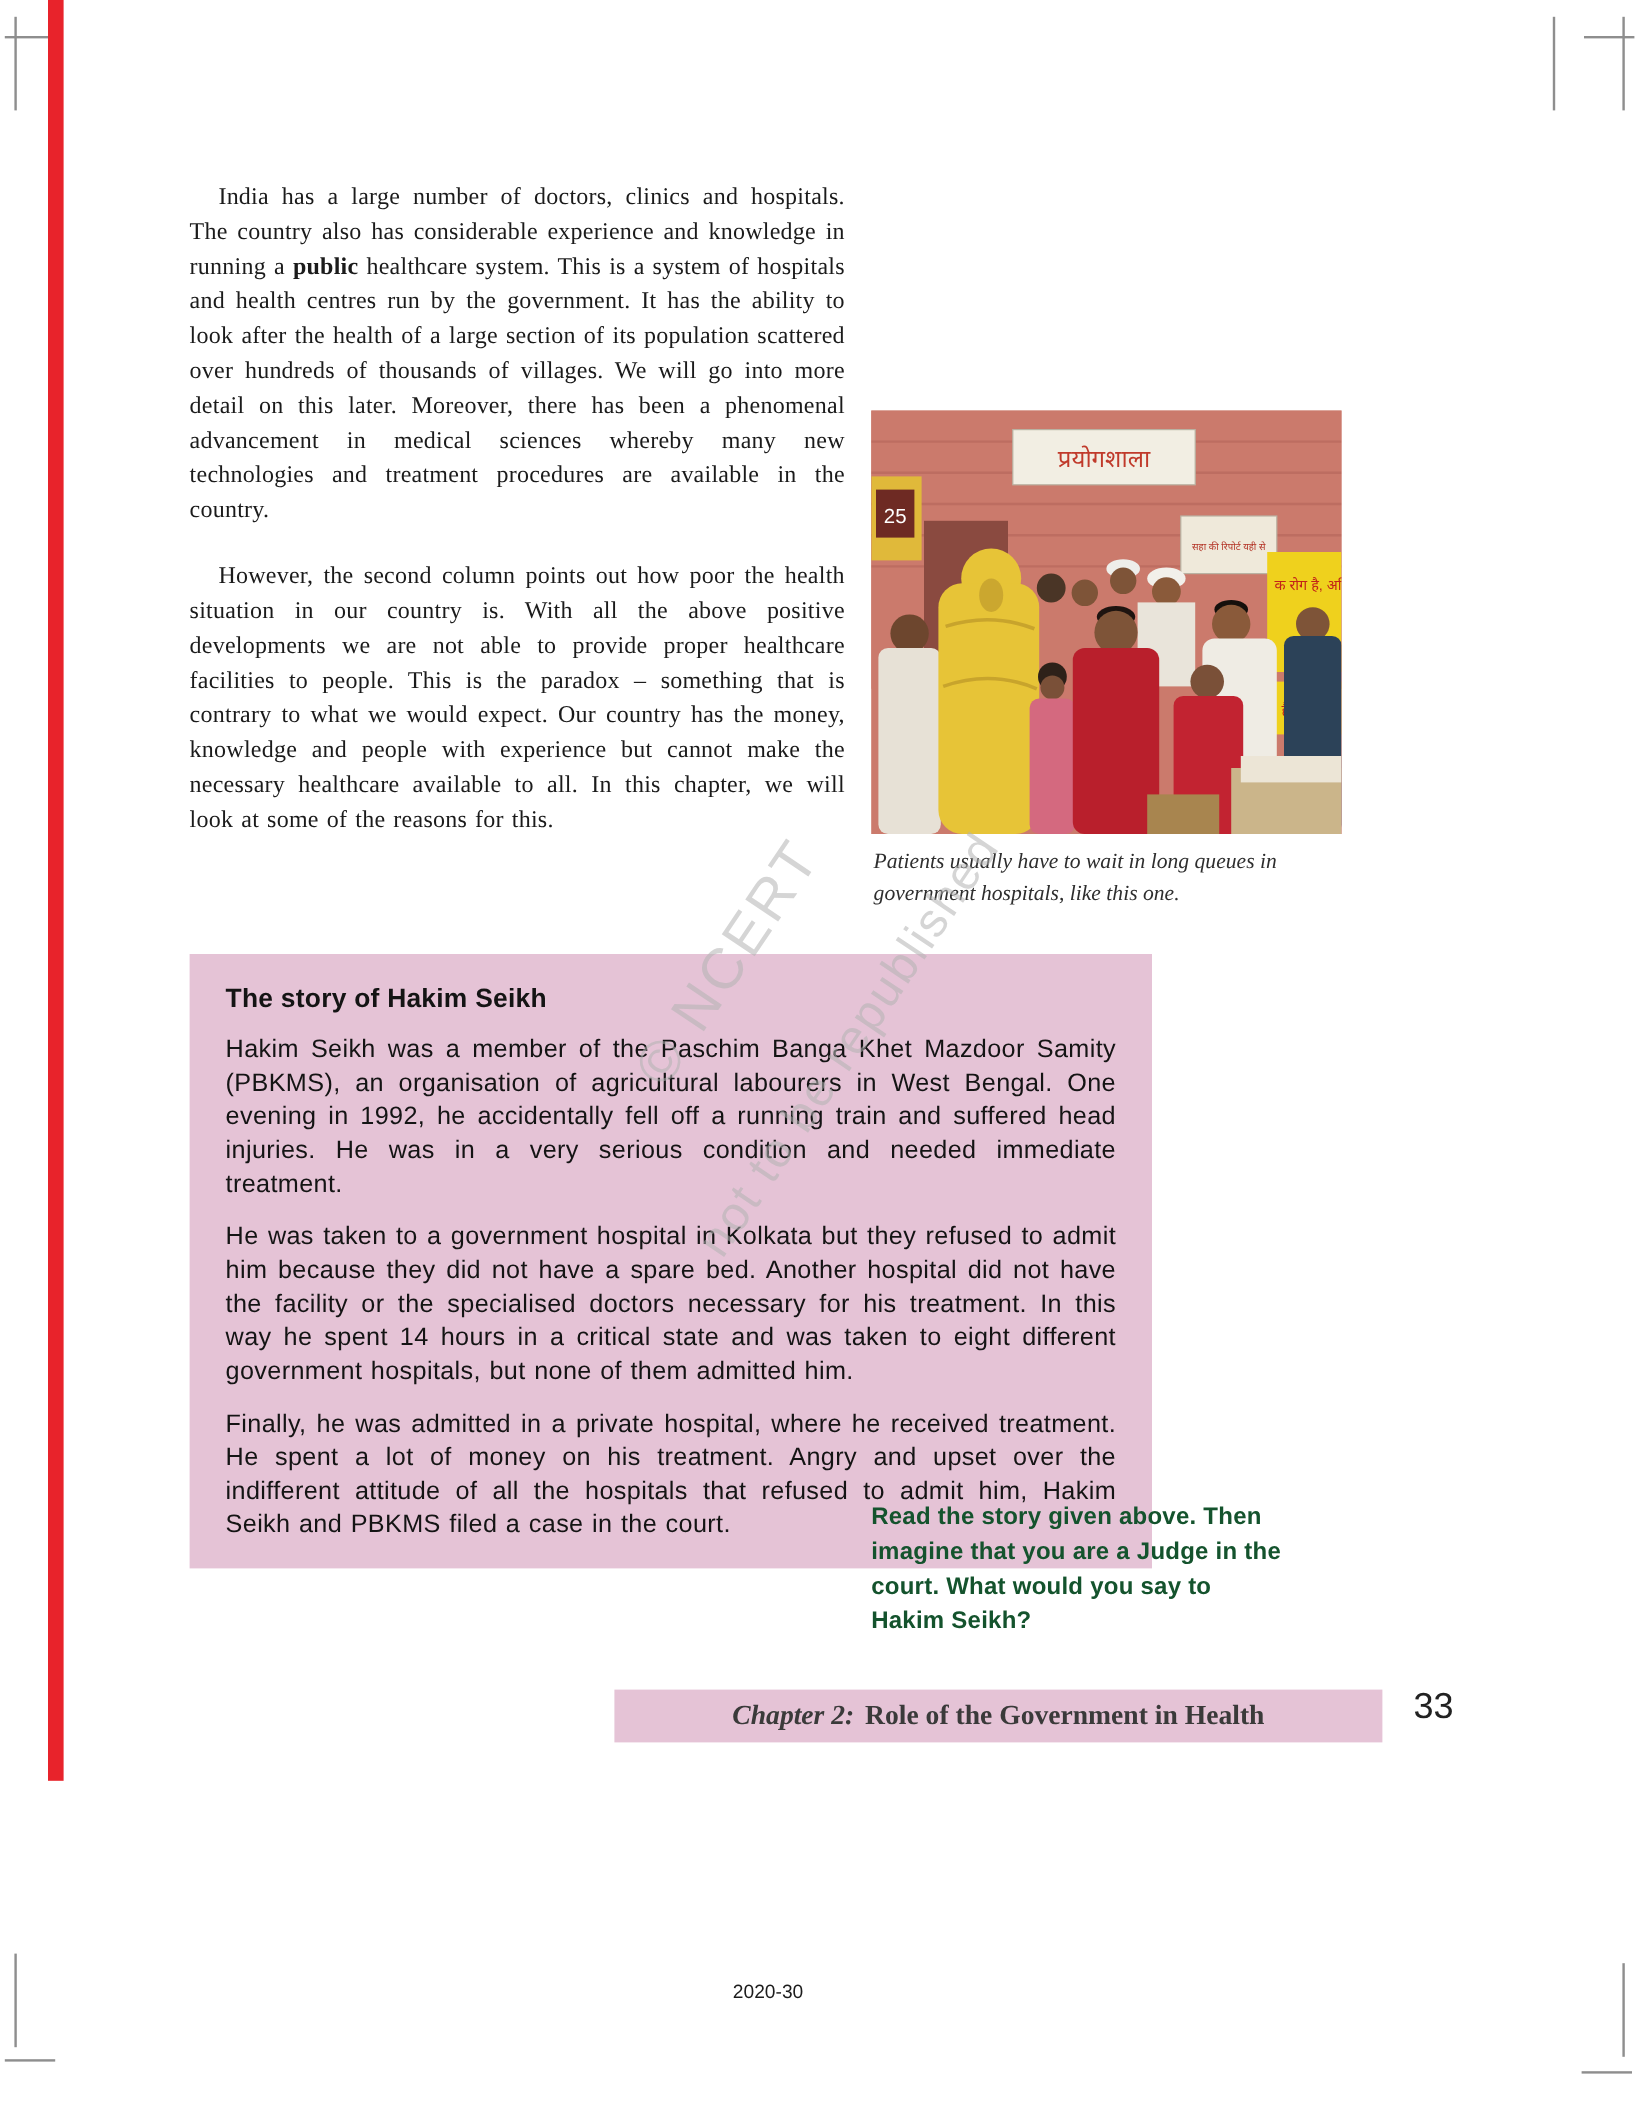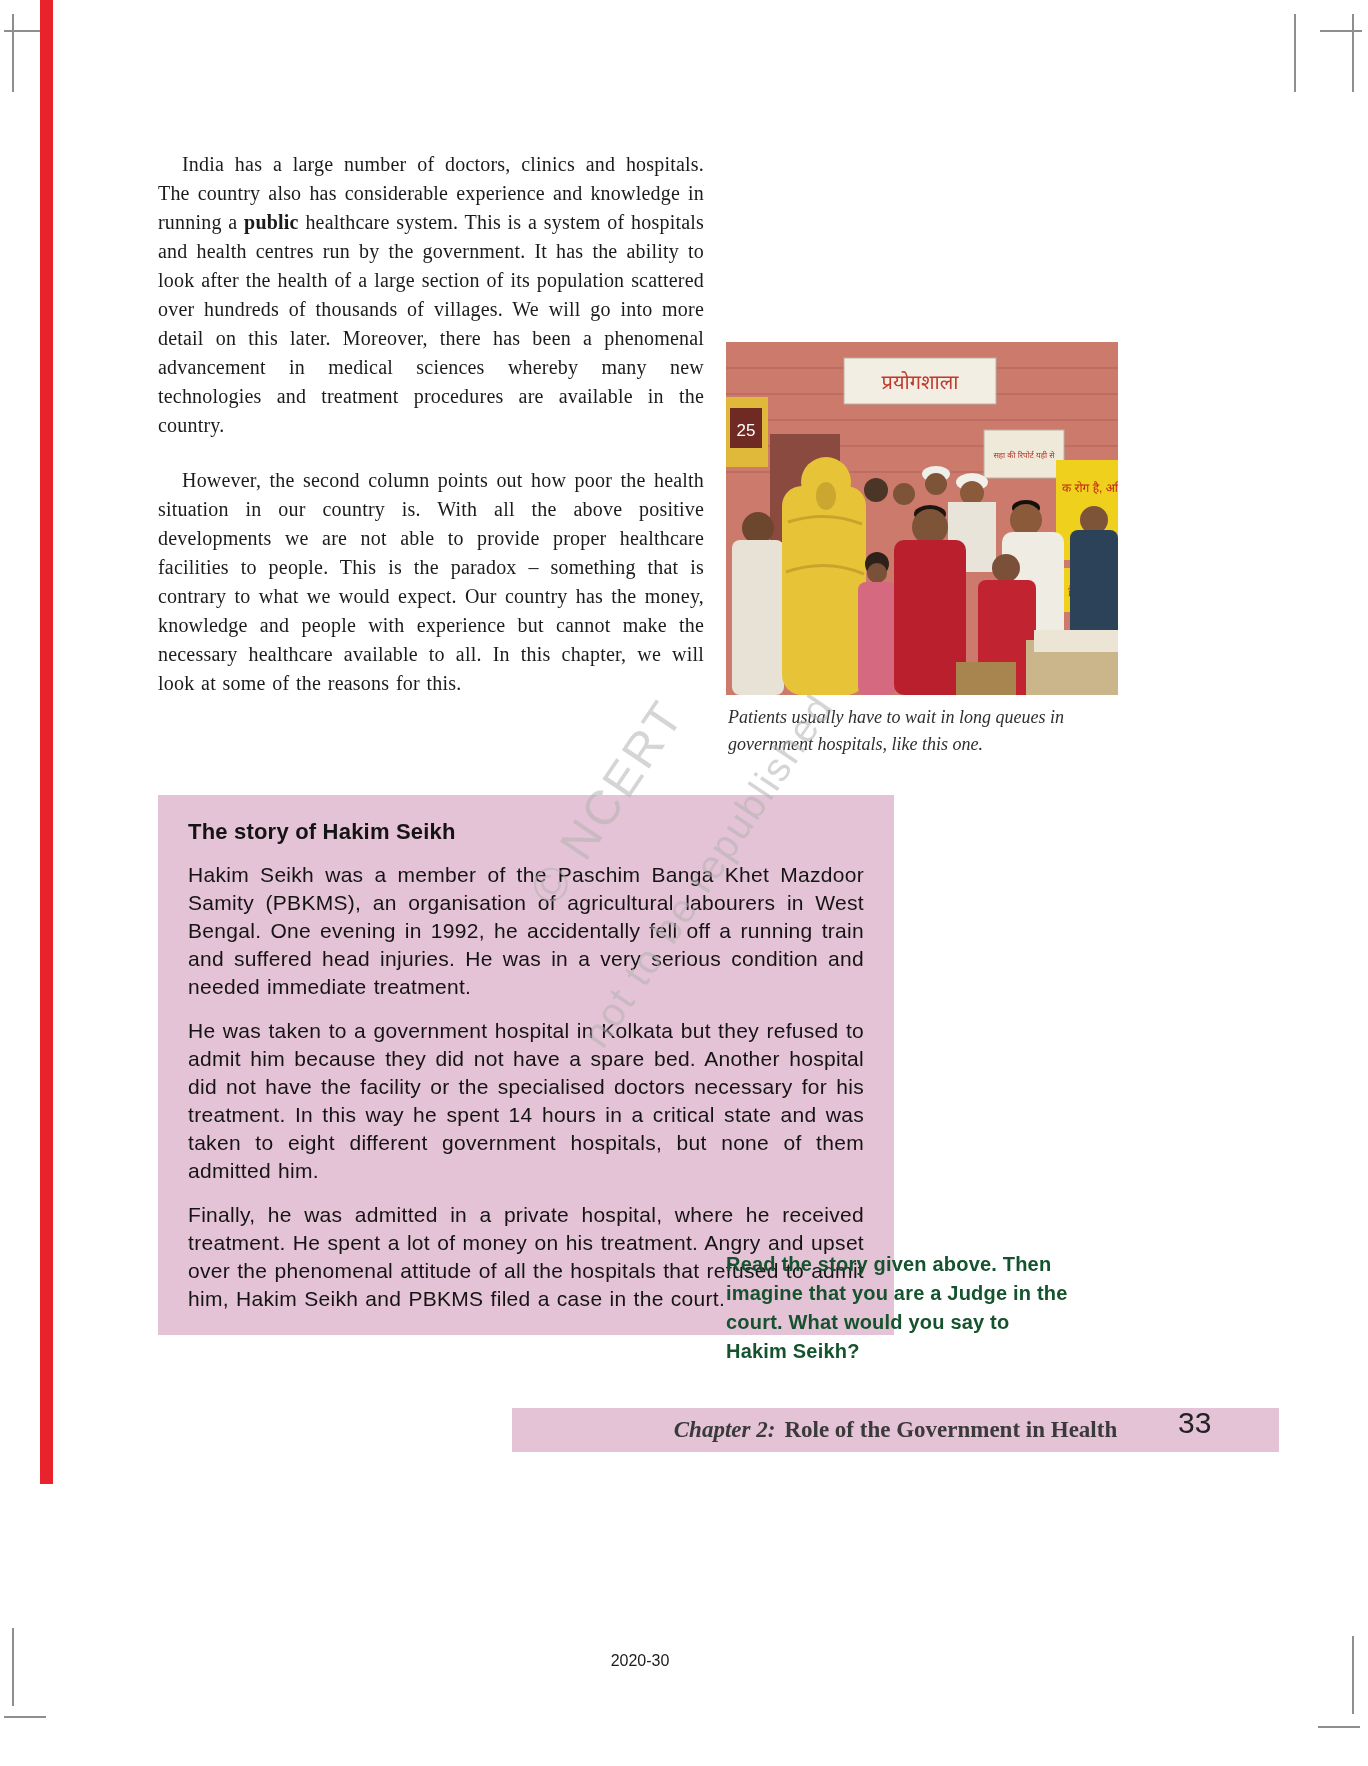--- a/index.html
+++ b/index.html
@@ -32,40 +32,40 @@
     position:absolute; left:420px; top:600px; width:470px; height:470px;
     display:flex; flex-direction:column; justify-content:center; align-items:center; gap:72px;
     transform:rotate(-56deg); color:#b3b3b3; opacity:0.55;
     font-family:"Liberation Sans", sans-serif; pointer-events:none; z-index:6;
   }
   .watermark .w1 { font-size:48px; letter-spacing:3px; }
   .watermark .w2 { font-size:40px; letter-spacing:2px; }
 
   
   .story-box {
-    position:absolute; left:158px; top:795px; width:736px; box-sizing:border-box;
+    position:absolute; left:158px; top:795px; width:802px; box-sizing:border-box;
     padding:24px 30px 6px 30px; background:#e5c3d6;
     font-family:"Liberation Sans", sans-serif; color:#141414;
   }
   .story-box h2 { margin:0 0 16px 0; font-size:22px; font-weight:bold; letter-spacing:0.2px; }
   .story-box p {
     margin:0 0 16px 0; font-size:21px; line-height:28px; text-align:justify;
     letter-spacing:0.3px; word-spacing:1px;
   }
 
   
   .question {
     position:absolute; left:726px; top:1250px; width:342px;
     font-family:"Liberation Sans", sans-serif; font-weight:bold;
     font-size:20px; line-height:29px; color:#14532d; letter-spacing:0.2px;
   }
 
   
   .chapter-bar {
-    position:absolute; left:512px; top:1408px; width:767px; height:44px; background:#e5c3d6;
+    position:absolute; left:512px; top:1408px; width:640px; height:44px; background:#e5c3d6;
     display:flex; align-items:center; justify-content:center;
     font-size:23px; font-weight:bold; color:#3a3a3a;
   }
   .ch-prefix { font-style:italic; margin-right:9px; }
   .page-number {
     position:absolute; left:1178px; top:1406px;
     font-family:"Liberation Sans", sans-serif; font-size:30px; font-weight:400; color:#222222;
   }
   .footer-year {
     position:absolute; left:475px; top:1652px; width:330px; text-align:center;
@@ -170,21 +170,21 @@
         <rect x="230" y="320" width="60" height="33" fill="#a8854f"></rect>
       </g>
     </svg>
   </figure>
   <div class="caption">Patients usually have to wait in long queues in government hospitals, like this one.</div>
 
   <section class="story-box">
     <h2>The story of Hakim Seikh</h2>
     <p>Hakim Seikh was a member of the Paschim Banga Khet Mazdoor Samity (PBKMS), an organisation of agricultural labourers in West Bengal. One evening in 1992, he accidentally fell off a running train and suffered head injuries. He was in a very serious condition and needed immediate treatment.</p>
     <p>He was taken to a government hospital in Kolkata but they refused to admit him because they did not have a spare bed. Another hospital did not have the facility or the specialised doctors necessary for his treatment. In this way he spent 14 hours in a critical state and was taken to eight different government hospitals, but none of them admitted him.</p>
-    <p>Finally, he was admitted in a private hospital, where he received treatment. He spent a lot of money on his treatment. Angry and upset over the phenomenal attitude of all the hospitals that refused to admit him, Hakim Seikh and PBKMS filed a case in the court.</p>
+    <p>Finally, he was admitted in a private hospital, where he received treatment. He spent a lot of money on his treatment. Angry and upset over the indifferent attitude of all the hospitals that refused to admit him, Hakim Seikh and PBKMS filed a case in the court.</p>
   </section>
 
   <div class="question">Read the story given above. Then imagine that you are a Judge in the court. What would you say to Hakim Seikh?</div>
 
   <div class="chapter-bar">
     <span class="ch-prefix">Chapter 2:</span>
     <span class="ch-title">Role of the Government in Health</span>
   </div>
   <div class="page-number">33</div>
 

